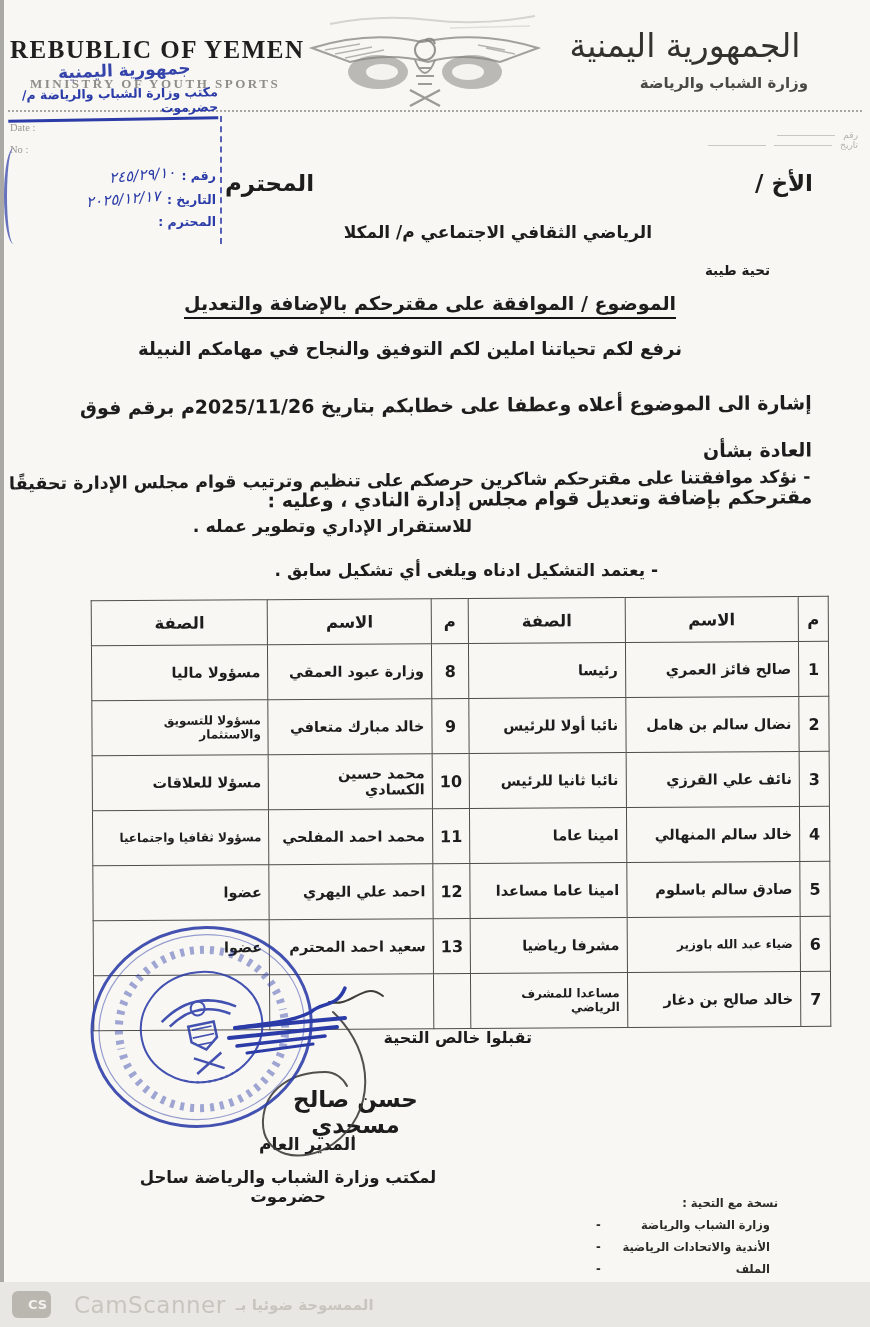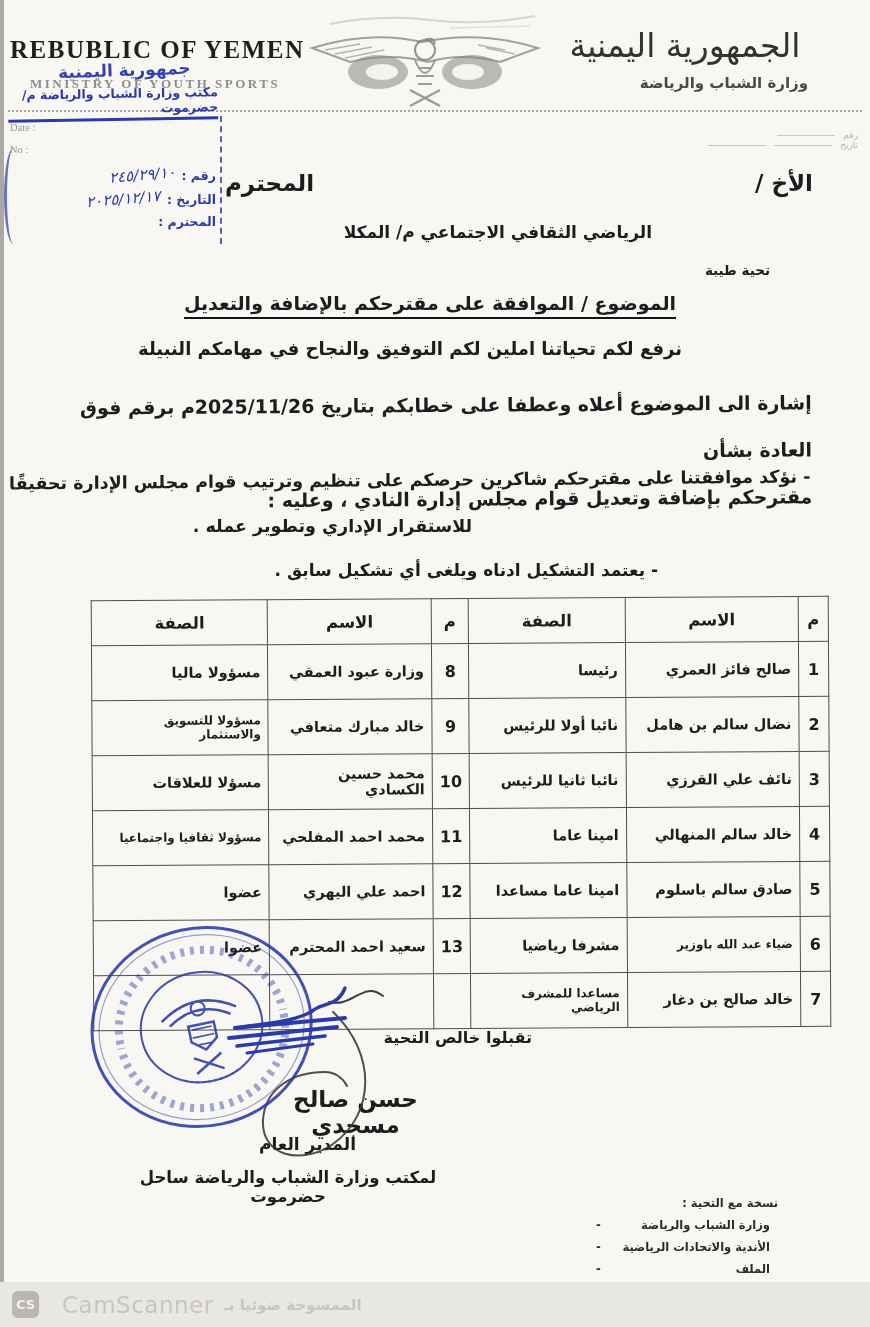--- a/index.html
+++ b/index.html
@@ -55,21 +55,21 @@
   .closing{right:338px;top:1028px;font-size:16px;font-weight:700;}
   .sig-name{left:248px;top:1086px;width:215px;text-align:center;font-size:23px;font-weight:700;z-index:3;}
   .sig-title{left:250px;top:1134px;width:115px;text-align:center;font-size:17px;font-weight:700;z-index:3;}
   .sig-office{left:108px;top:1168px;width:360px;text-align:center;font-size:16.5px;font-weight:700;}
   
   .copies{right:92px;top:1192px;width:190px;text-align:right;font-size:11.5px;font-weight:700;line-height:22px;color:#2c2b28;}
   .copies .item{position:relative;margin-right:8px;}
   .copies .item::after{content:"-";position:absolute;left:8px;top:0;}
   
   .scanbar{left:0;bottom:0;width:870px;height:45px;background:#e9e7e3;display:flex;align-items:center;padding-left:12px;box-sizing:border-box;}
-  .cs-logo{width:27px;height:27px;border-radius:6px;background:#bab7b1;color:#f2f1ee;font-size:13px;font-weight:700;display:flex;align-items:center;justify-content:center;}
+  .cs-logo{width:27px;height:27px;border-radius:6px;background:#bab7b1;color:#f2f1ee;font-size:13px;font-weight:700;display:flex;align-items:center;justify-content:center;padding-left:12px;}
   .cs-brand{font-size:23px;font-weight:400;color:#c8c5bf;margin-left:23px;letter-spacing:.5px;}
   .cs-caption{font-size:15px;color:#c8c5bf;margin-left:10px;font-weight:600;}
   svg{display:block;}
 </style>
 </head>
 <body>
 
 <div class="abs edge-left"></div>
 
 <div class="abs en-title">REBUBLIC OF YEMEN</div>

